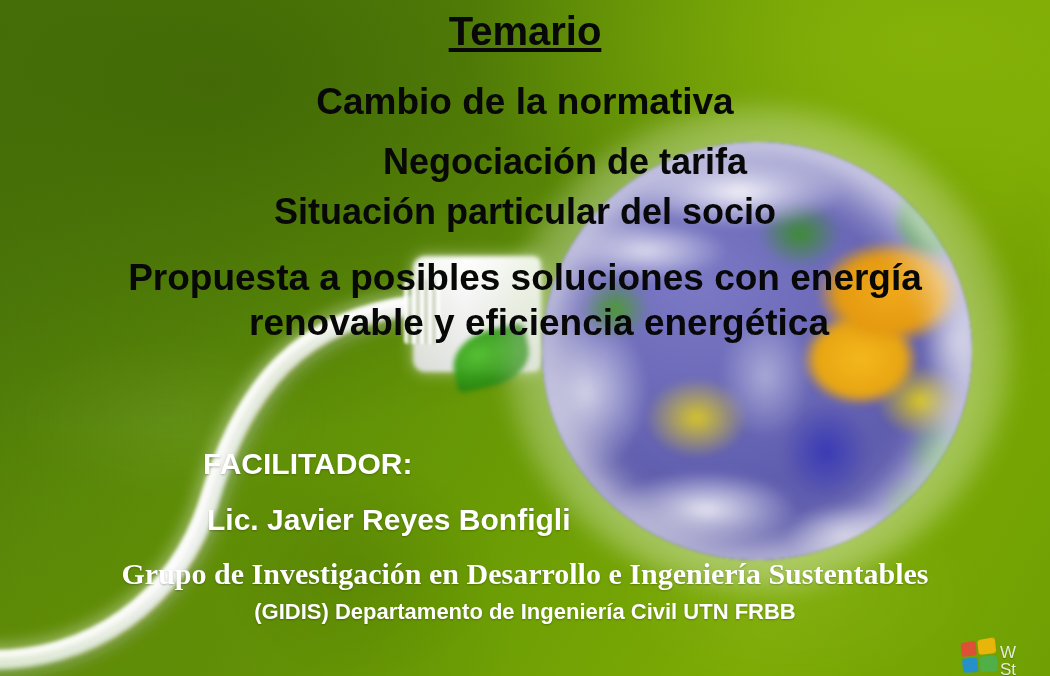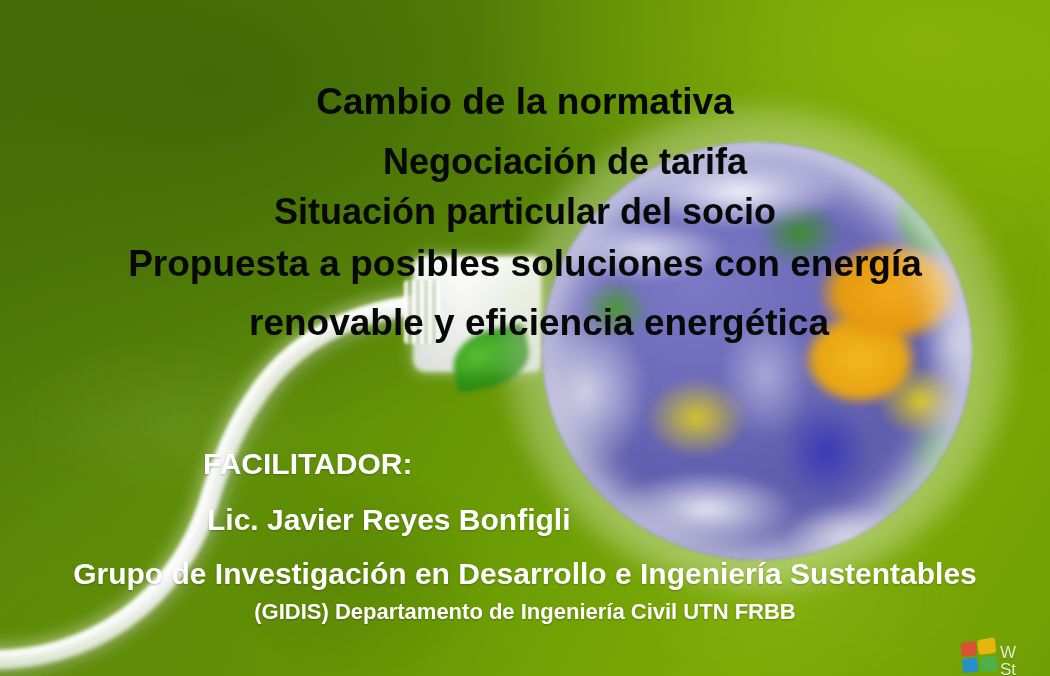--- a/index.html
+++ b/index.html
@@ -170,27 +170,27 @@
     line-height: 1.06;
     white-space: nowrap;
   }
   .dark { color: #080808; }
   .light { color: #ffffff; text-shadow: 0 1px 2px rgba(0,0,0,0.25); }
 
   #title        { top: 10px;  font-size: 40px; text-decoration: underline; text-underline-offset: 3px; }
   #topic-1      { top: 82px;  font-size: 37px; }
   #topic-2      { top: 143px; font-size: 36px; margin-left: 40px; }
   #topic-3      { top: 193px; font-size: 36px; }
-  #topic-4a     { top: 244px; font-size: 37px; }
+  #topic-4a     { top: 258px; font-size: 37px; }
   #topic-4b     { top: 303px; font-size: 37px; padding-left: 14px; }
 
   .leftish { text-align: left; padding-left: 203px; }
   #facilitator  { top: 448px; font-size: 30px; }
   #presenter    { top: 504px; font-size: 30px; padding-left: 207px; }
-  #org-1        { top: 558px; font-size: 30px; }
+  #org-1        { top: 558px; font-size: 30px; font-family: Liberation Serif, serif; }
   #org-2        { top: 600px; font-size: 22px; }
 
   
   .watermark {
     position: absolute;
     right: 0px;
     bottom: 0px;
     width: 92px;
     height: 48px;
     overflow: hidden;
@@ -265,20 +265,21 @@
     <div class="globe-glow"></div>
     <div class="globe">
       <div class="g-layer g-ocean"></div>
       <div class="g-layer g-land"></div>
       <div class="g-layer g-clouds"></div>
       <div class="g-layer g-rim"></div>
       <div class="g-layer g-haze"></div>
     </div>
   </div>
 
+  <div class="txt dark" id="title">Temario</div>
 
   <div class="txt dark" id="topic-1">Cambio de la normativa</div>
   <div class="txt dark" id="topic-2">Negociación de tarifa</div>
   <div class="txt dark" id="topic-3">Situación particular del socio</div>
   <div class="txt dark" id="topic-4a">Propuesta a posibles soluciones con energía</div>
   <div class="txt dark" id="topic-4b">renovable y eficiencia energética</div>
 
   <div class="txt light leftish" id="facilitator">FACILITADOR:</div>
   <div class="txt light leftish" id="presenter">Lic. Javier Reyes Bonfigli</div>
   <div class="txt light" id="org-1">Grupo de Investigación en Desarrollo e Ingeniería Sustentables</div>

